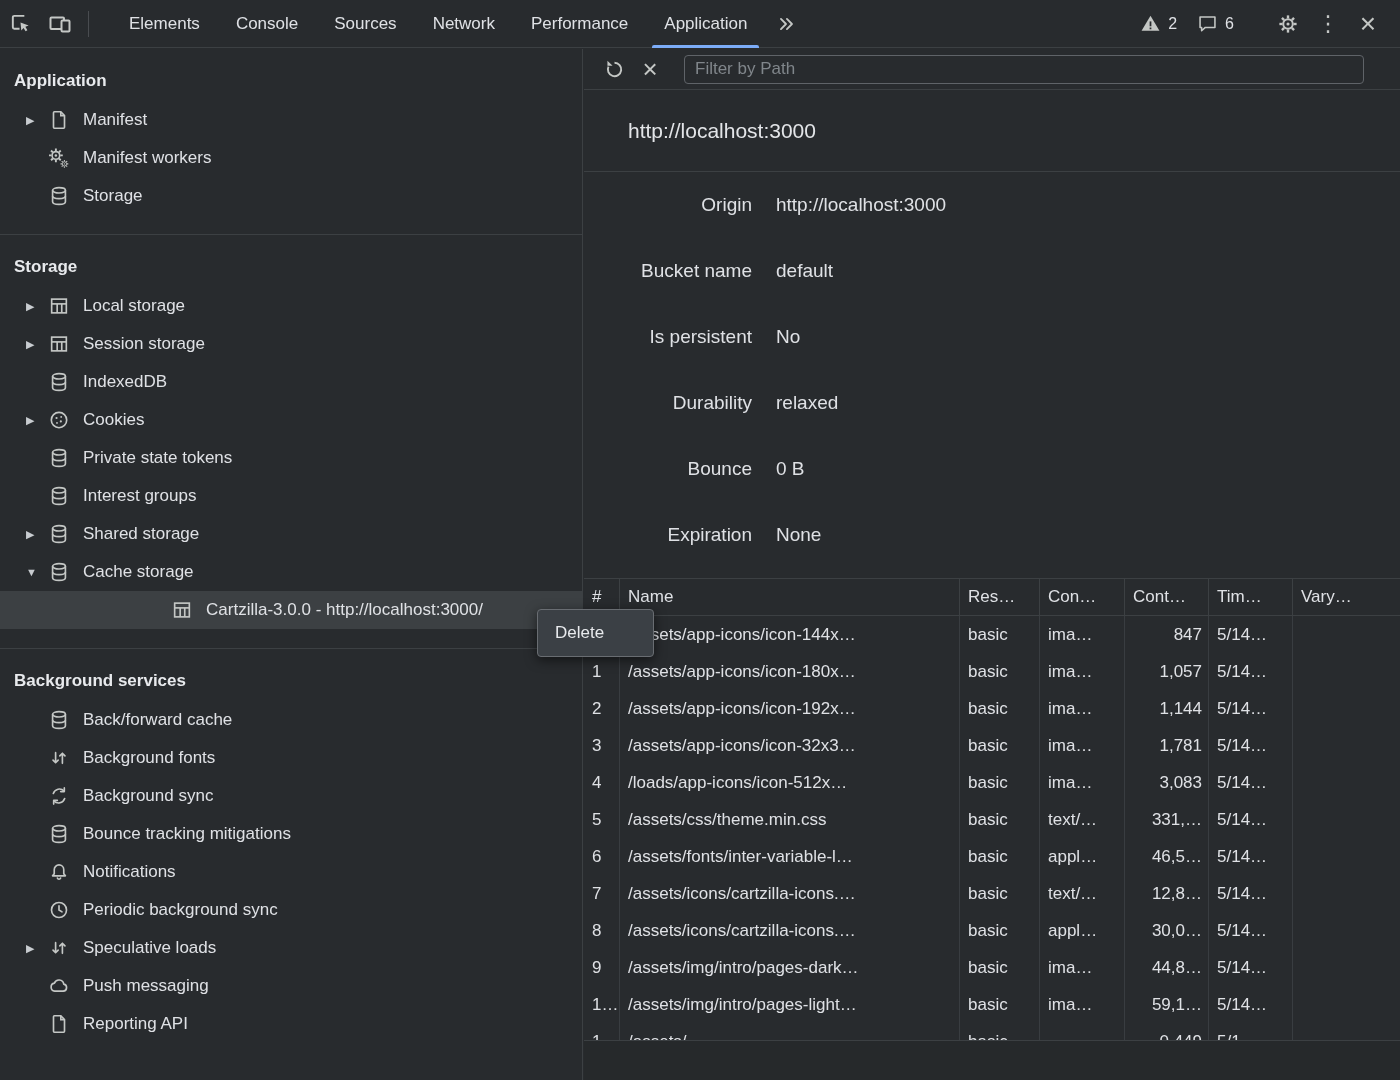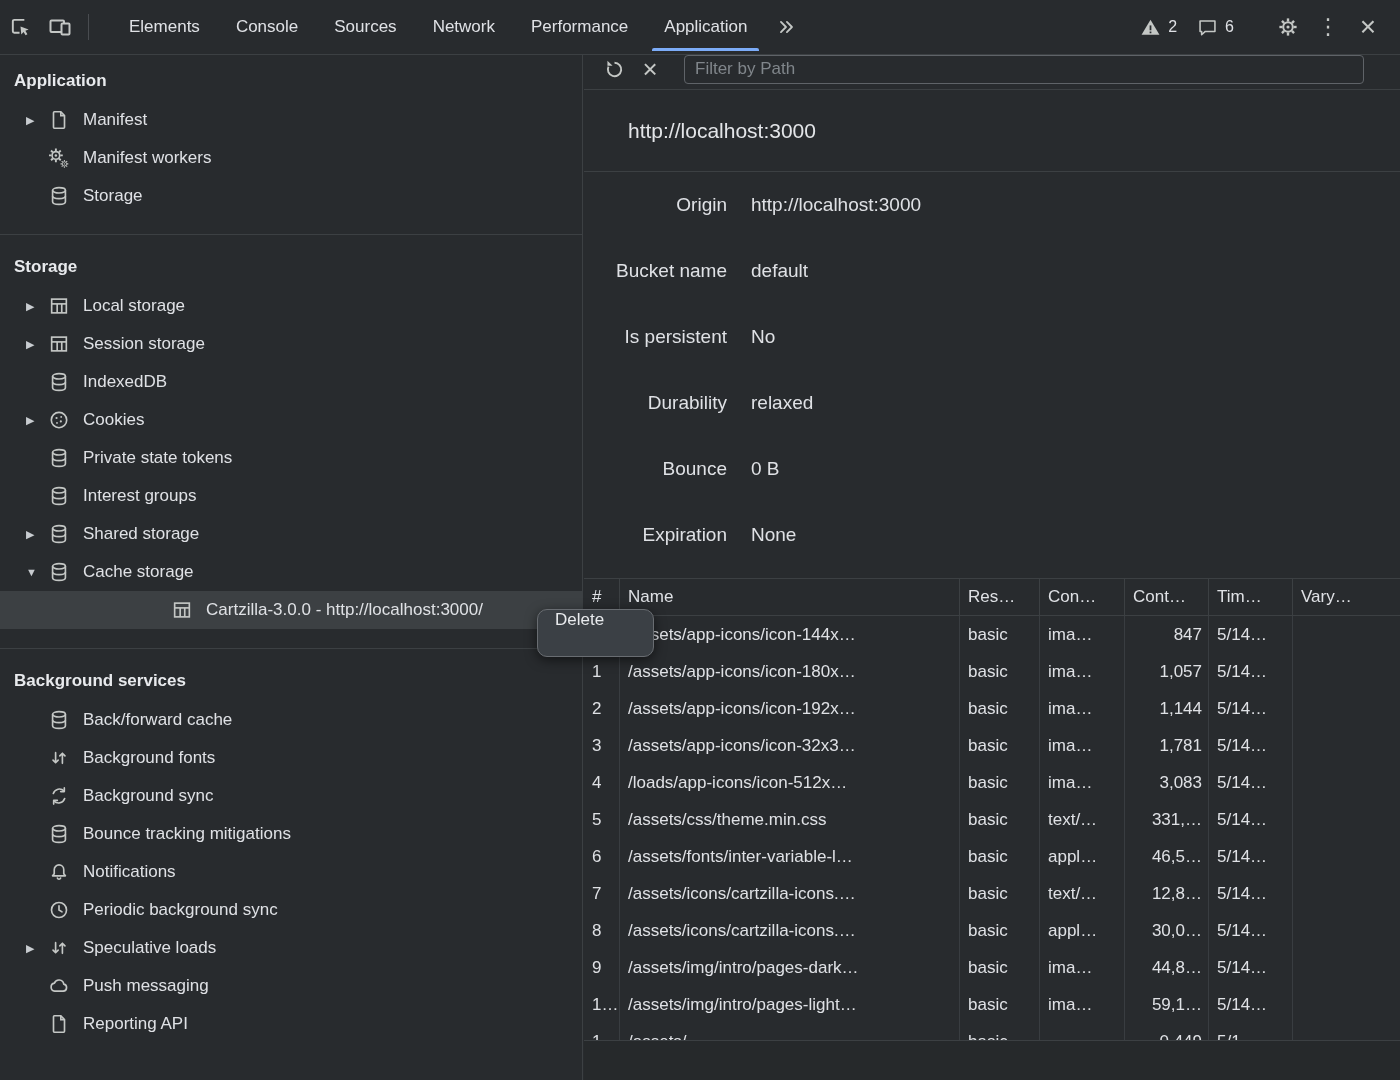--- a/index.html
+++ b/index.html
@@ -9,21 +9,21 @@
     color:#DFE1E5;
     font-family:"Liberation Sans", sans-serif;
     position:relative;
     font-size:17px;
   }
   svg { display:block; }
   .ic { color:#C4C7C5; }
 
   
   .toolbar {
-    position:absolute; top:0; left:0; right:0; height:55px;
+    position:absolute; top:0; left:0; right:0; height:48px;
     display:flex; align-items:center;
     border-bottom:1px solid #3C4043;
     background:#282B2E;
     z-index:5;
   }
   .tb-btn { width:40px; height:48px; display:flex; align-items:center; justify-content:center; cursor:pointer; }
   .tb-sep { width:1px; height:26px; background:#494C50; margin:0 8px; }
   .tabs { display:flex; height:48px; margin-left:14px; }
   .tab { padding:0 18px; line-height:47px; color:#DFE1E5; position:relative; white-space:nowrap; cursor:pointer; }
   .tab.active::after { content:""; position:absolute; left:6px; right:6px; bottom:0; height:3px; background:#7CACF8; border-radius:2px 2px 0 0; }
@@ -52,43 +52,43 @@
   .icon-btn { width:36px; height:36px; display:flex; align-items:center; justify-content:center; cursor:pointer; color:#C4C7C5; }
   .filter-input {
     flex:1; height:29px; margin:0 24px 0 16px;
     background:transparent; border:1px solid #5F6368; border-radius:4px;
     color:#DFE1E5; font-size:17px; padding:0 10px; outline:none;
     font-family:"Liberation Sans", sans-serif;
   }
   .filter-input::placeholder { color:#80868B; }
   .title-bar { height:82px; flex:none; border-bottom:1px solid #3C4043; display:flex; align-items:center; padding-left:44px; font-size:21px; color:#E3E5E8; }
   .meta { flex:none; height:396px; }
-  .meta-row { height:66px; display:flex; align-items:center; font-size:19px; }
+  .meta-row { height:66px; display:flex; align-items:center; font-size:19px;margin-left:25px; }
   .meta-label { width:143px; flex:none; text-align:right; color:#DFE1E5; }
   .meta-value { margin-left:24px; color:#DFE1E5; }
 
   .table-wrap { flex:none; height:462px; margin-top:10px; border-top:1px solid #3C4043; overflow:hidden; }
   .trow { display:grid; grid-template-columns:36px 340px 80px 85px 84px 84px minmax(0,1fr); align-items:stretch; }
   .thead { height:37px; border-bottom:1px solid #3C4043; color:#DFE1E5; }
   .tbody-row { height:37px; cursor:pointer; }
   .tcell {
     padding:0 8px; overflow:hidden; white-space:nowrap;
     display:flex; align-items:center; border-right:1px solid #393D41;
   }
   .thead .tcell { border-right:1px solid #3C4043; }
   .tcell:last-child { border-right:none; }
   .tcell.len { justify-content:flex-end; padding-right:6px; }
   .bottom-pane { flex:1; border-top:1px solid #3C4043; background:#26292B; }
 
   
   .context-menu {
     position:absolute; left:537px; top:609px; width:117px; height:48px;
-    background:#3B4045; border:1px solid #696D72; border-radius:10px;
+    background:#3B4045; border:1px solid #696D72; border-radius:4px;
     box-shadow:0 3px 12px rgba(0,0,0,0.55);
-    display:flex; align-items:flex-start; padding-left:17px;
+    display:flex; align-items:center; padding-left:17px;
     color:#E8EAED; z-index:20; cursor:pointer;
   }
 </style>
 </head>
 <body>
 
 <svg width="0" height="0" style="position:absolute">
   <defs>
     <symbol id="i-inspect" viewBox="0 0 24 24">
       <path d="M16 4H5.5A1.5 1.5 0 0 0 4 5.5V16a1.5 1.5 0 0 0 1.5 1.5H11" fill="none" stroke="currentColor" stroke-width="2"></path>

